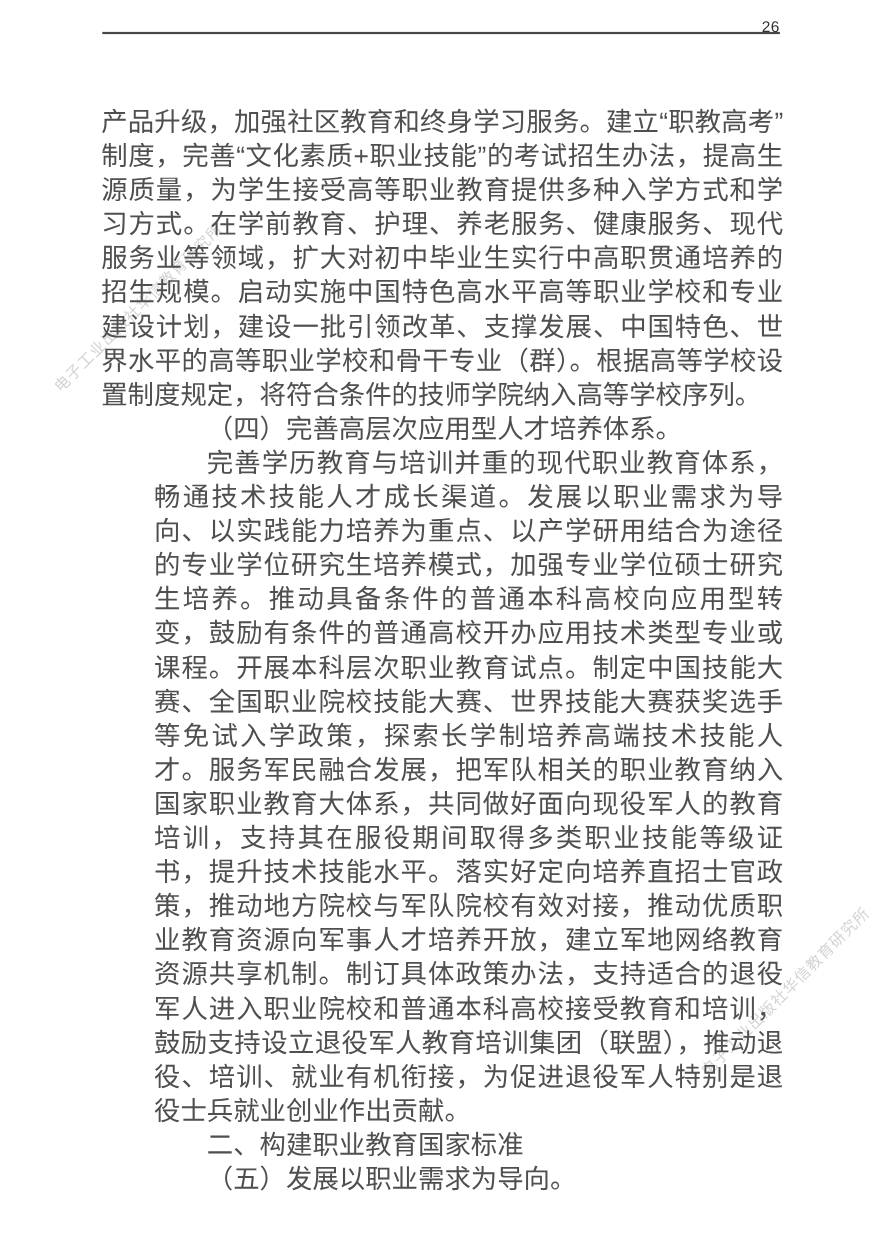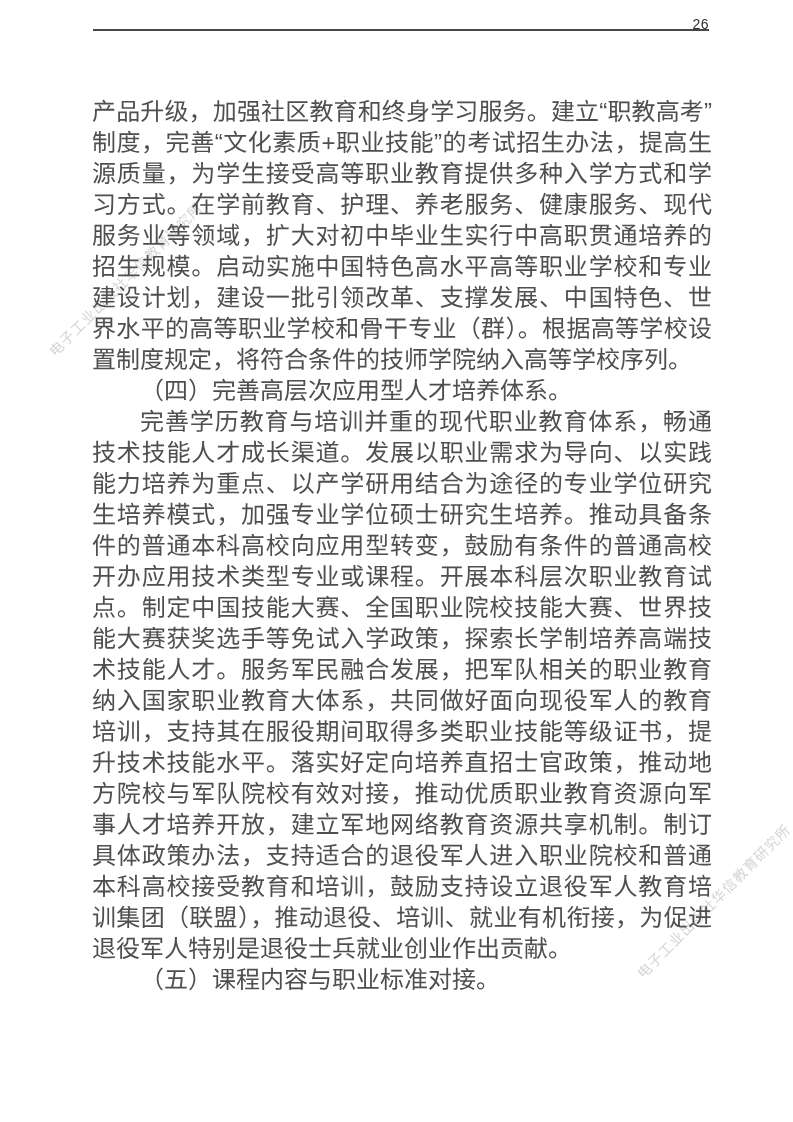--- a/index.html
+++ b/index.html
@@ -41,20 +41,21 @@
     line-height: 31px;
     color: #4f4f4f;
     text-align: justify;
   }
   .body-text p {
     margin: 0;
     padding: 0;
   }
   .body-text p.indent {
     text-indent: 2em;
+    margin-left: 48px;
   }
   .watermark {
     position: absolute;
     font-size: 14px;
     letter-spacing: 1px;
     color: #d4d4d4;
     white-space: nowrap;
     transform: rotate(-45deg);
     transform-origin: 0 100%;
     pointer-events: none;
@@ -86,18 +87,19 @@
   <div class="body-layer">
 
     <div class="page-number">26</div>
 
     <div class="header-rule"></div>
 
     <main class="body-text">
       <p class="para">产品升级，加强社区教育和终身学习服务。建立“职教高考”制度，完善“文化素质+职业技能”的考试招生办法，提高生源质量，为学生接受高等职业教育提供多种入学方式和学习方式。在学前教育、护理、养老服务、健康服务、现代服务业等领域，扩大对初中毕业生实行中高职贯通培养的招生规模。启动实施中国特色高水平高等职业学校和专业建设计划，建设一批引领改革、支撑发展、中国特色、世界水平的高等职业学校和骨干专业（群）。根据高等学校设置制度规定，将符合条件的技师学院纳入高等学校序列。</p>
       <p class="para indent">（四）完善高层次应用型人才培养体系。</p>
       <p class="para indent">完善学历教育与培训并重的现代职业教育体系，畅通技术技能人才成长渠道。发展以职业需求为导向、以实践能力培养为重点、以产学研用结合为途径的专业学位研究生培养模式，加强专业学位硕士研究生培养。推动具备条件的普通本科高校向应用型转变，鼓励有条件的普通高校开办应用技术类型专业或课程。开展本科层次职业教育试点。制定中国技能大赛、全国职业院校技能大赛、世界技能大赛获奖选手等免试入学政策，探索长学制培养高端技术技能人才。服务军民融合发展，把军队相关的职业教育纳入国家职业教育大体系，共同做好面向现役军人的教育培训，支持其在服役期间取得多类职业技能等级证书，提升技术技能水平。落实好定向培养直招士官政策，推动地方院校与军队院校有效对接，推动优质职业教育资源向军事人才培养开放，建立军地网络教育资源共享机制。制订具体政策办法，支持适合的退役军人进入职业院校和普通本科高校接受教育和培训，鼓励支持设立退役军人教育培训集团（联盟），推动退役、培训、就业有机衔接，为促进退役军人特别是退役士兵就业创业作出贡献。</p>
-      <p class="para indent">（五）课程内容与职业标准对接。</p>
+      <p class="para indent">二、构建职业教育国家标准</p>
+      <p class="para indent">（五）发展以职业需求为导向。</p>
     </main>
 
   </div>
 
 </div>
 
 </body></html>

